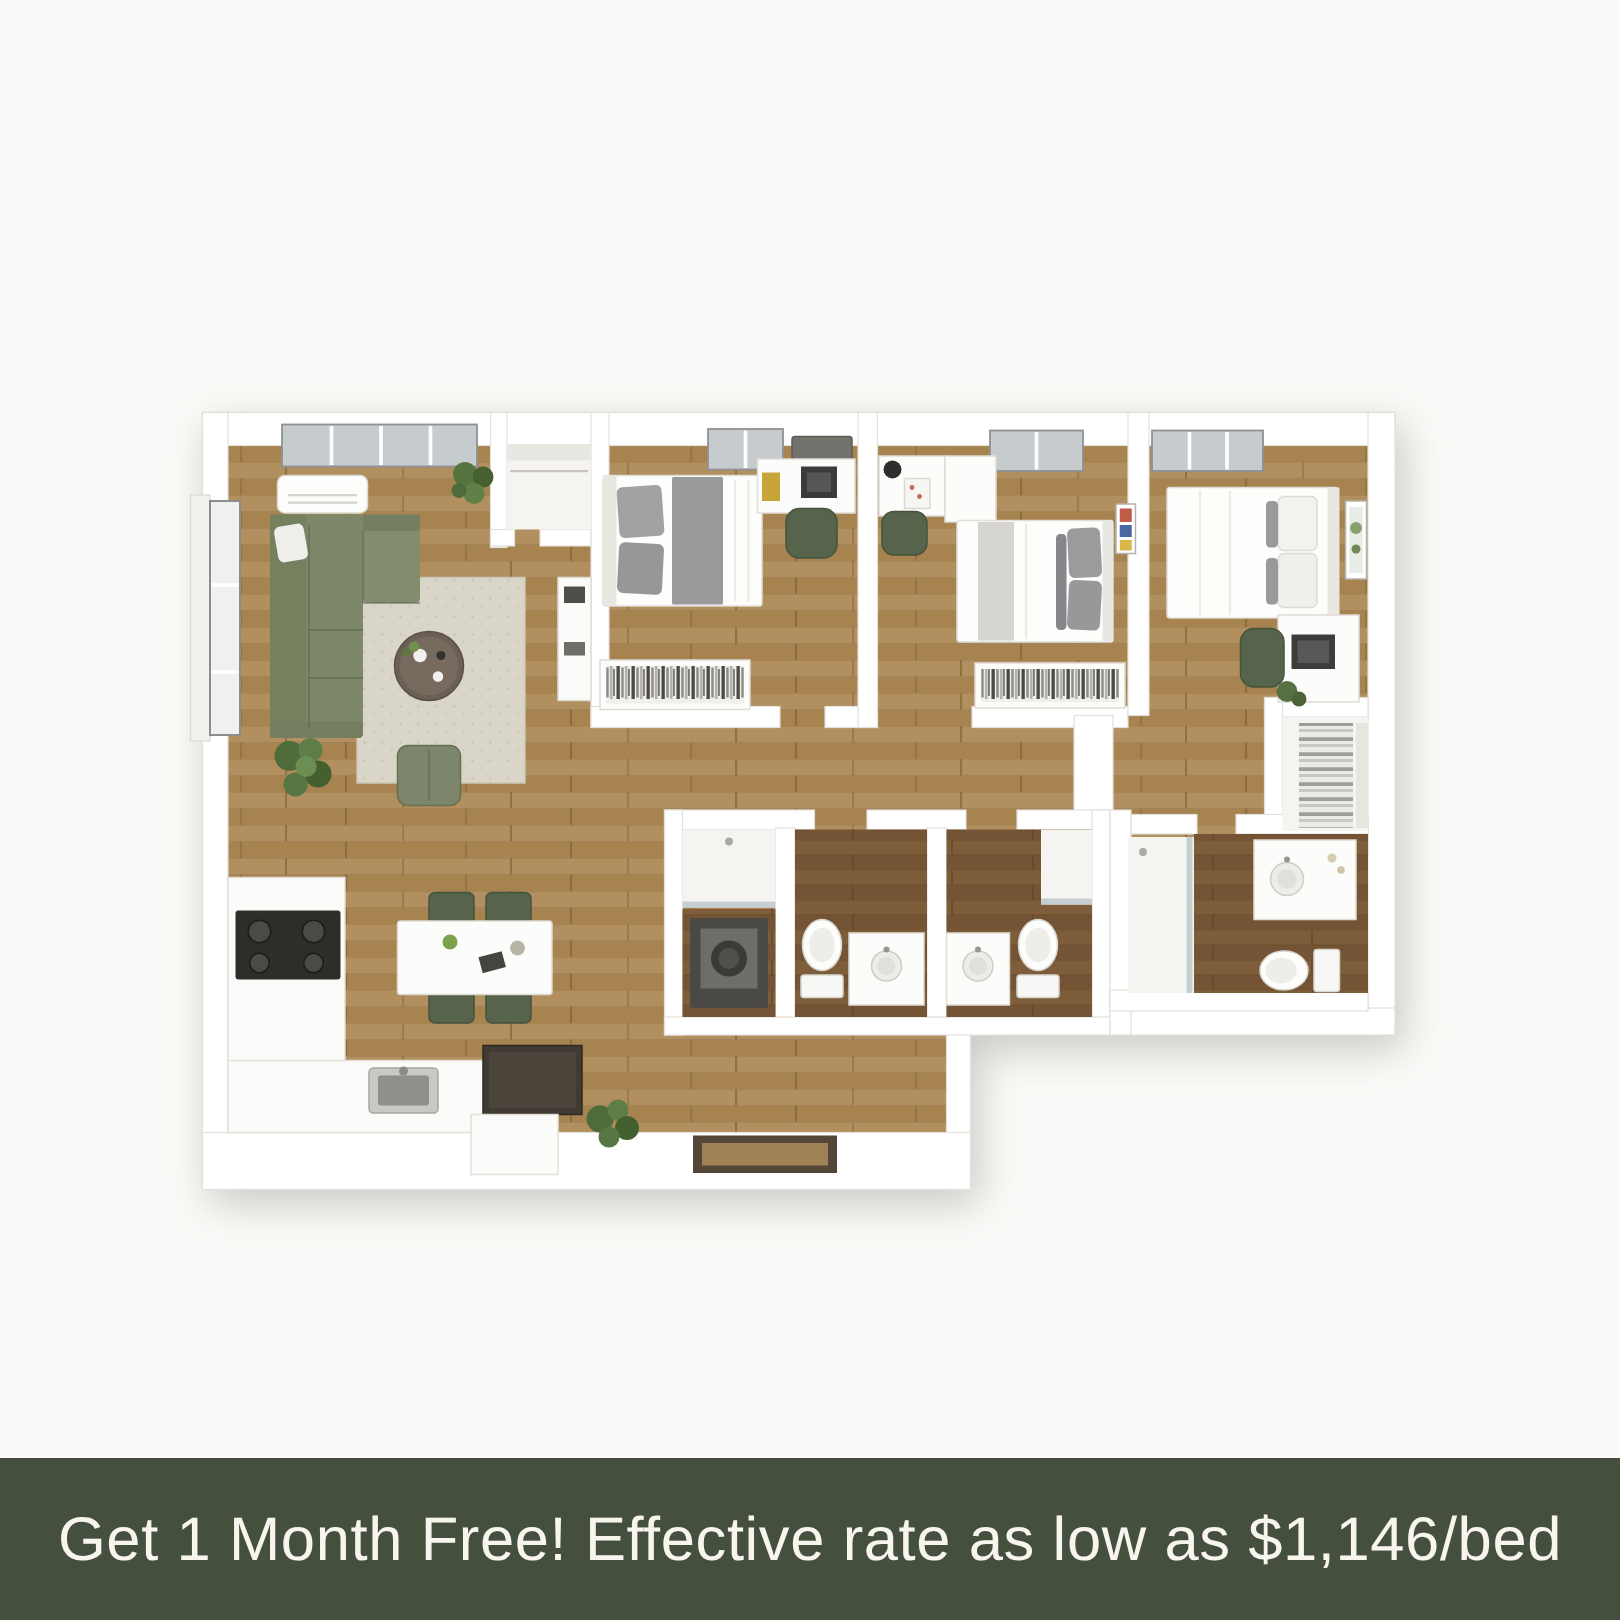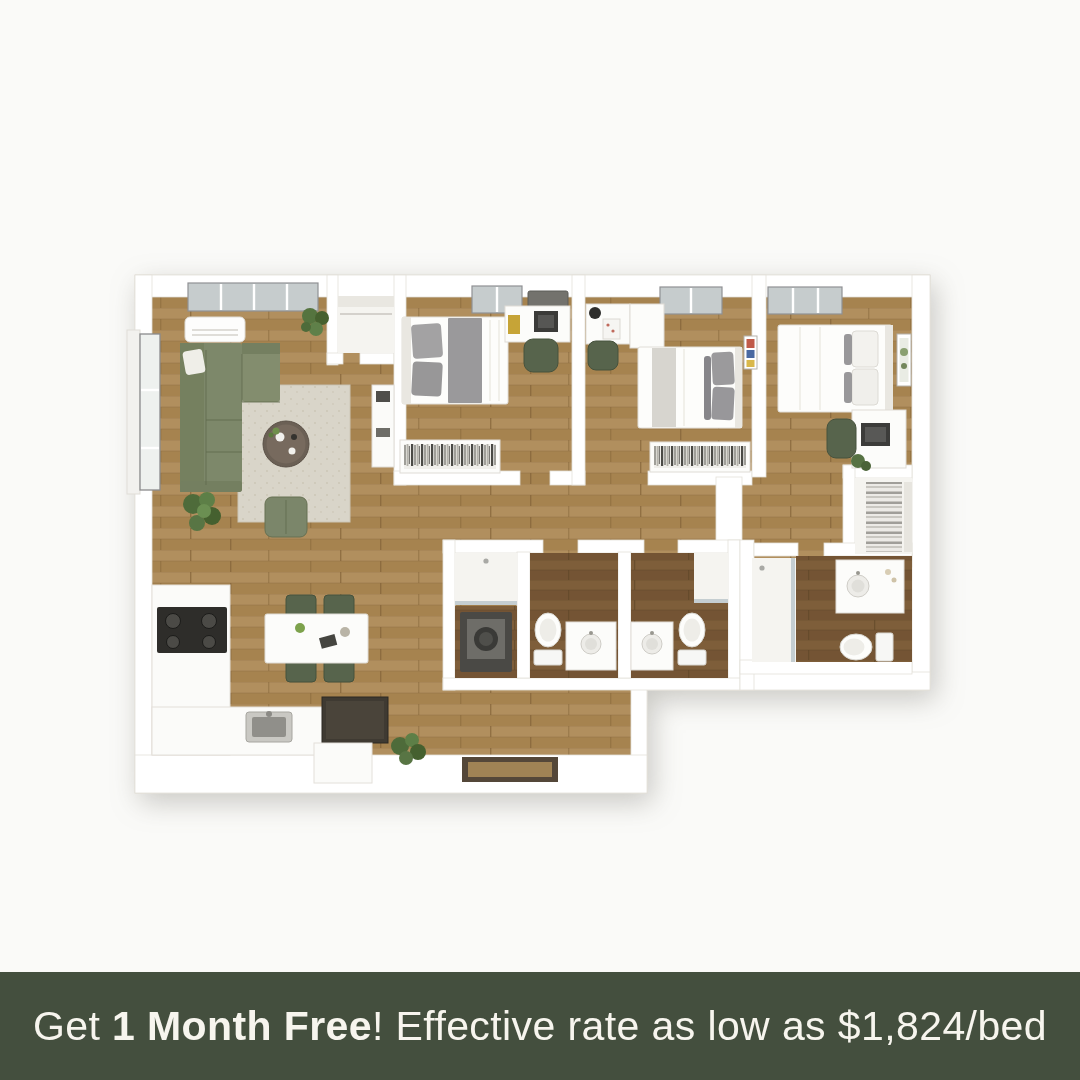--- a/index.html
+++ b/index.html
@@ -26,21 +26,21 @@
   .sofa{fill:var(--sofa-green)}
   .seam{stroke:#5e6a4c;stroke-width:1.4;opacity:.55;fill:none}
   .glasspane{fill:var(--glass);stroke:#909194;stroke-width:1.2}
   .mull{stroke:#ffffff;stroke-width:2.4}
   .pw1{fill:#b18f5e}.pw2{fill:#a6834f}
   .pd1{fill:#7e5e3a}.pd2{fill:#745434}
   .banner{position:absolute;left:0;top:972px;width:1080px;height:108px;
           background:var(--banner-bg);display:flex;align-items:center;justify-content:center}
   .banner-text{color:var(--banner-text);font-size:41px;font-weight:400;
                letter-spacing:.4px;white-space:nowrap}
-  .banner-text b{font-weight:700}
+  .banner-text b{font-weight:400}
 </style>
 </head>
 <body>
 
 <div class="canvas">
   <div class="plan-wrap">
   <svg width="1080" height="972" viewBox="0 0 1080 972">
     <defs>
       <pattern id="wood" width="150" height="22" patternUnits="userSpaceOnUse">
         <rect width="150" height="11" class="pw1"></rect>
@@ -404,15 +404,15 @@
     </g>
 
     <g>
       <rect x="462" y="757" width="96" height="25" fill="#544739"></rect>
       <rect x="468" y="762" width="84" height="15" fill="#a08355"></rect>
     </g>
   </svg>
   </div>
 
   <div class="banner">
-    <span class="banner-text"><span>Get </span><b>1 Month Free</b><span>! Effective rate as low as $1,824/bed</span></span>
+    <span class="banner-text"><span>Get </span><b>1 Month Free</b><span>! Effective rate as low as $1,146/bed</span></span>
   </div>
 </div>
 
 </body></html>

